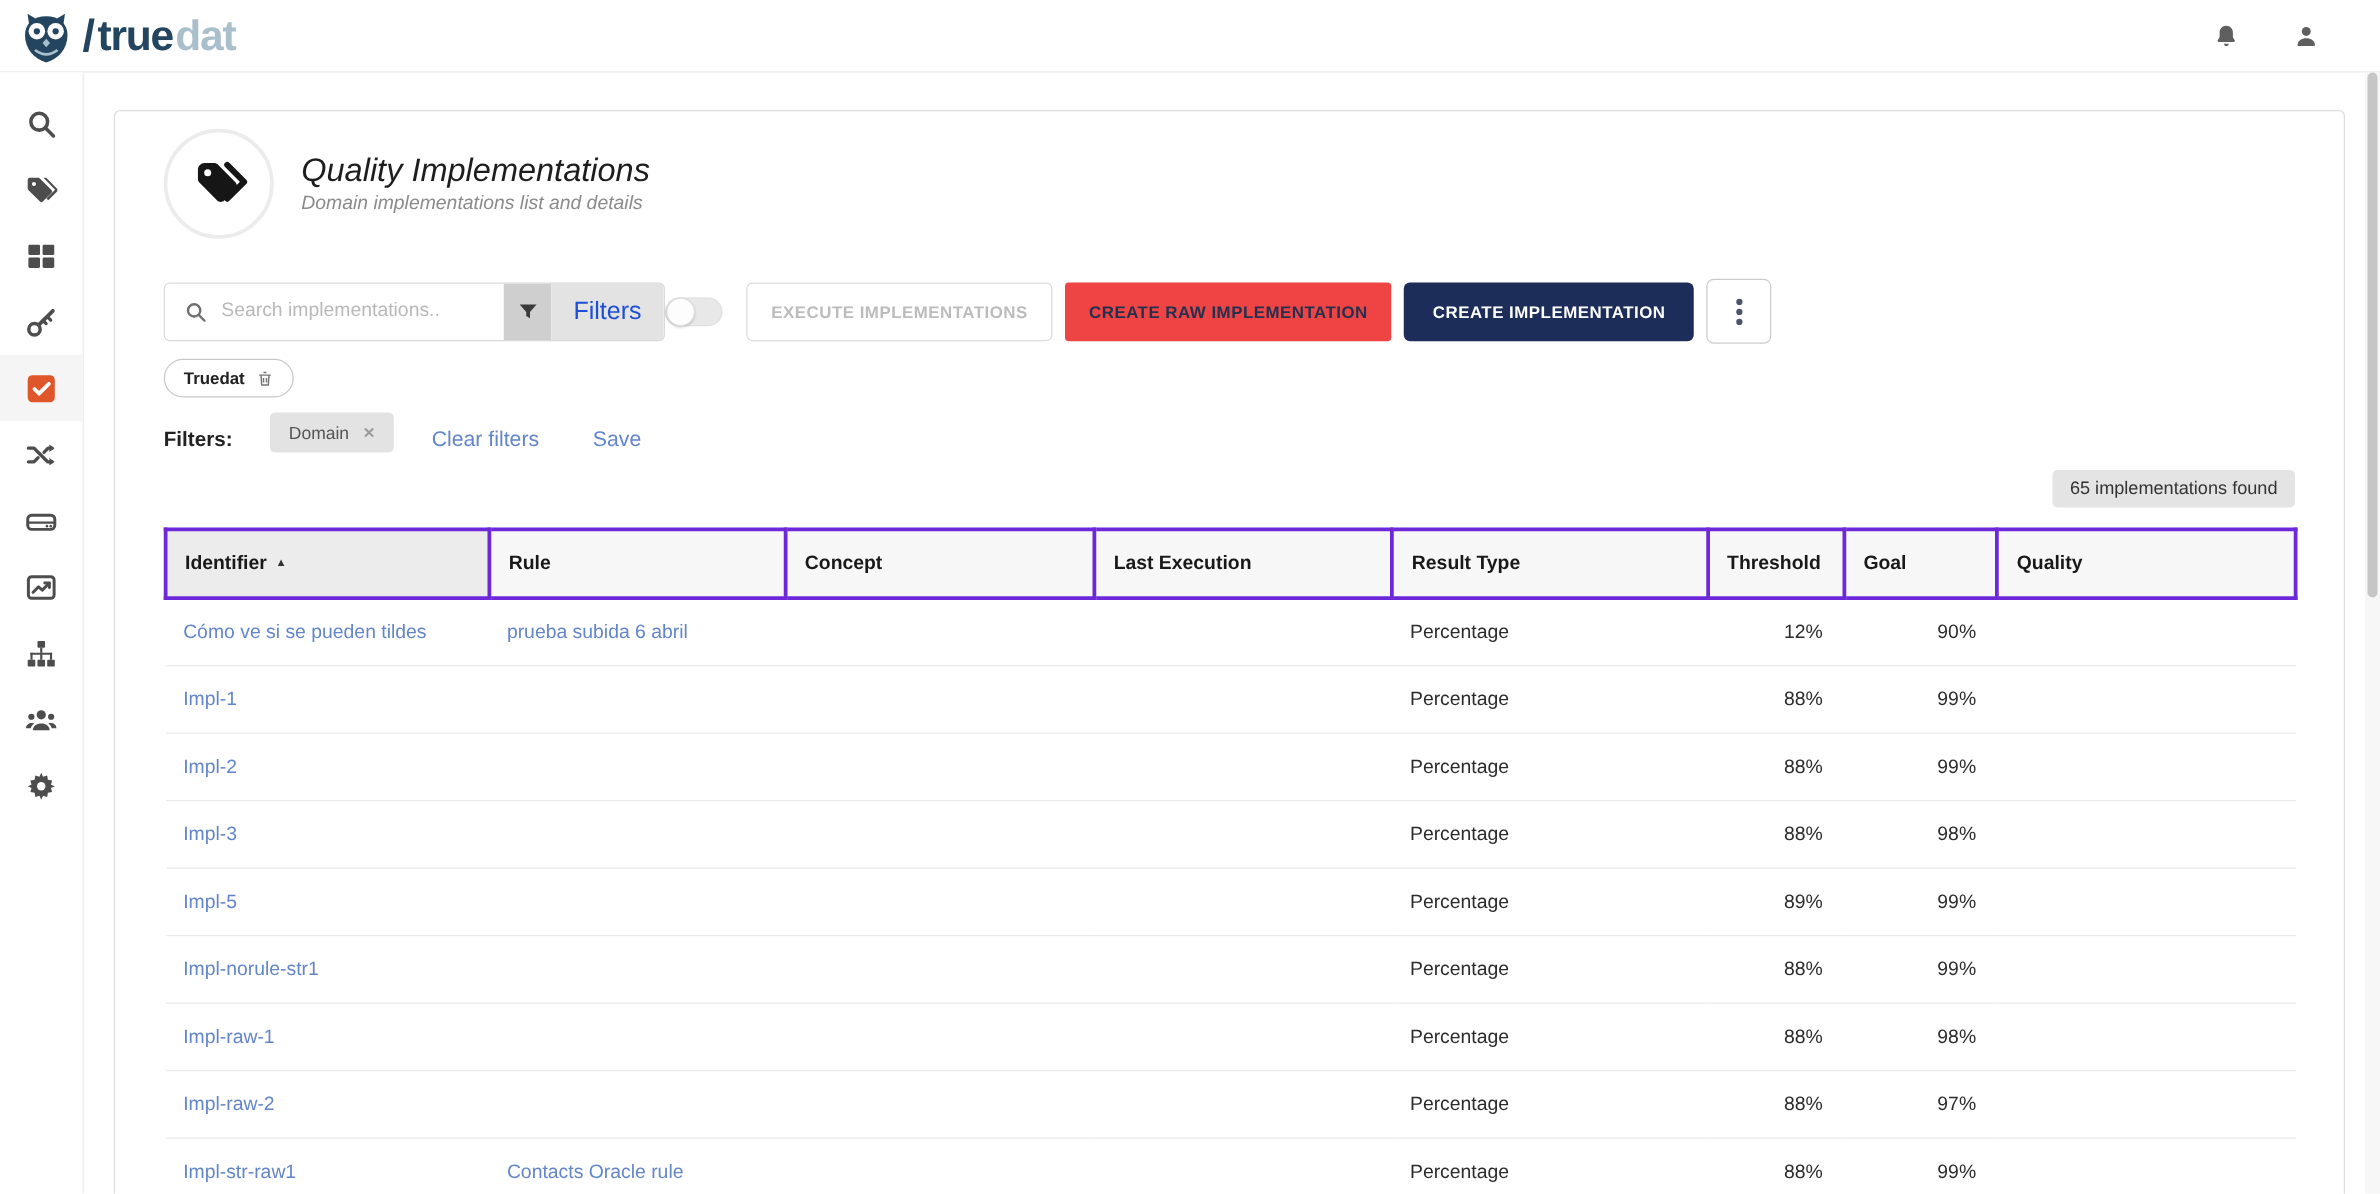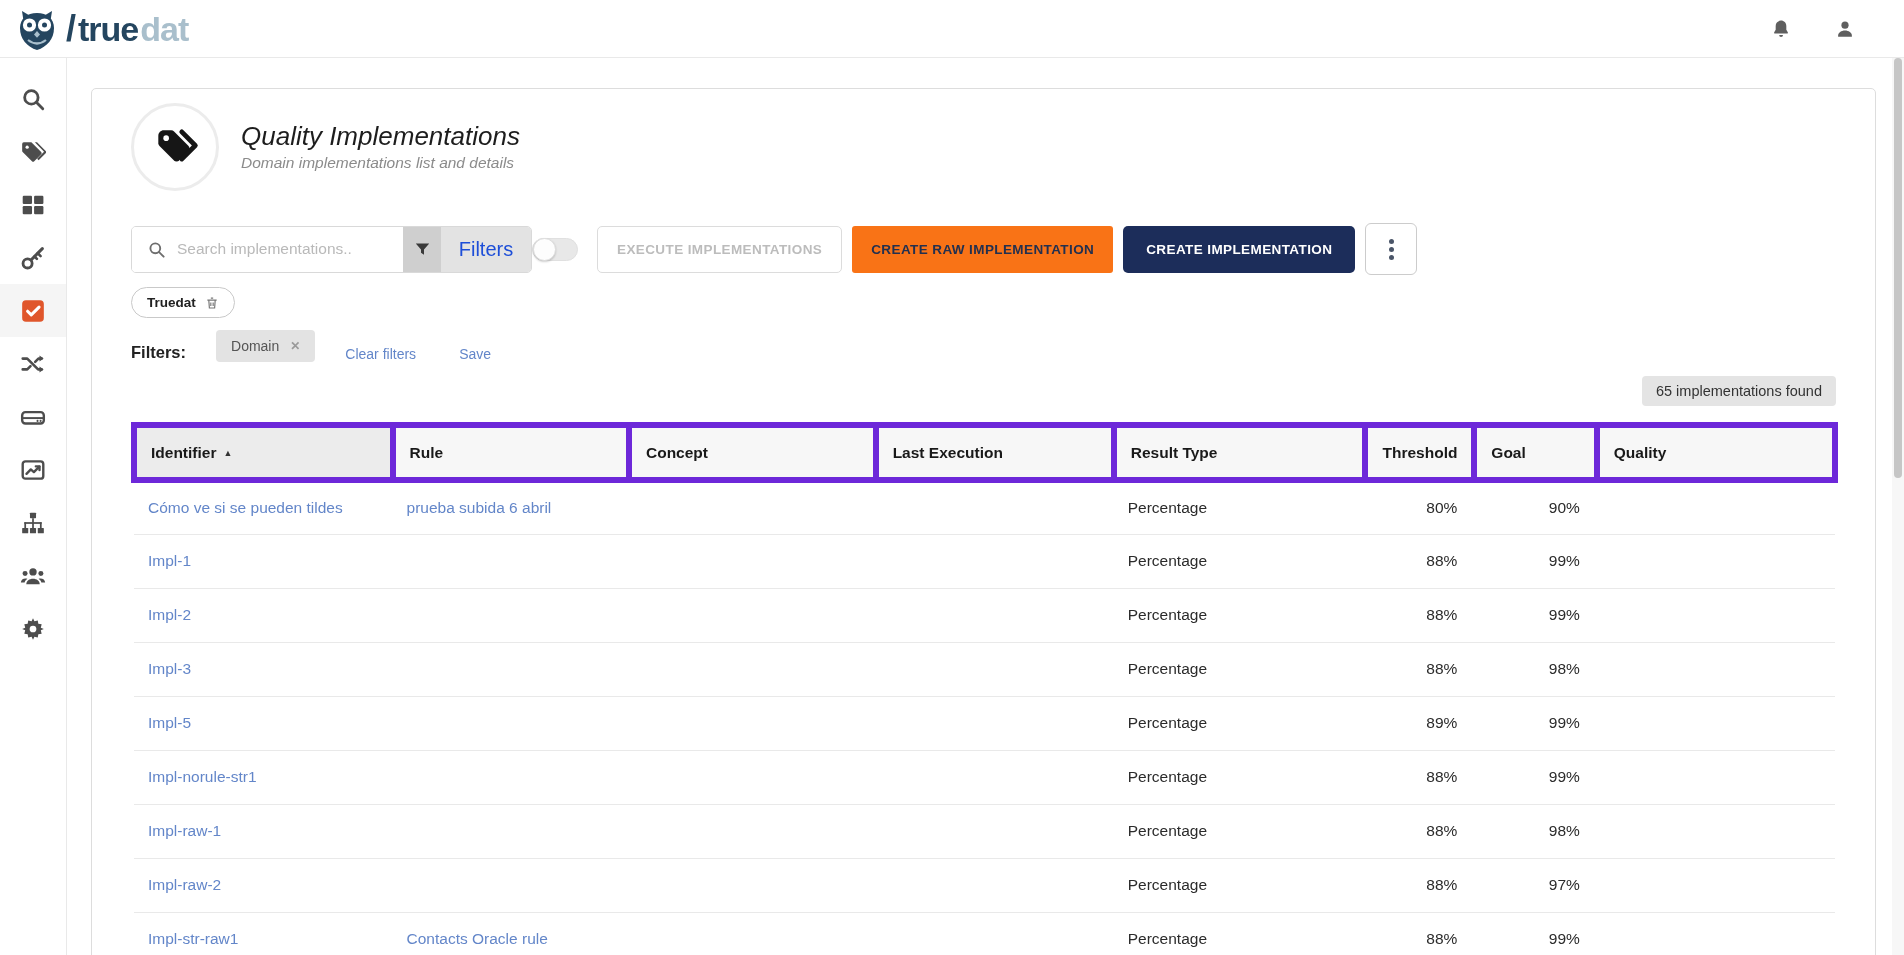--- a/index.html
+++ b/index.html
@@ -54,46 +54,46 @@
     cursor:pointer; font-family:"Liberation Sans", sans-serif; }
 
   .actions { display:flex; align-items:center; gap:10px; }
   .toggle { width:46px; height:23px; border-radius:12px; background:#e8e8e8; border:1px solid #e0e0e0;
     position:relative; cursor:pointer; margin-right:9px; }
   .toggle-knob { position:absolute; left:0; top:-1px; width:23px; height:23px; border-radius:50%;
     background:#fdfdfd; border:1px solid #ddd; box-shadow:0 1px 2px rgba(0,0,0,.18); }
   .btn { height:47px; border-radius:5px; font-size:13.5px; font-weight:700; letter-spacing:.4px;
     font-family:"Liberation Sans", sans-serif; cursor:pointer; }
   .btn-execute { background:#fff; border:1px solid #dcdcdc; color:#bcbcbc; padding:0 19px; font-weight:600; }
-  .btn-create-raw { background:#f97316; border:none; color:#23304f; padding:0 19px; border-radius:3px; }
+  .btn-create-raw { background:#ef4444; border:none; color:#23304f; padding:0 19px; border-radius:3px; }
   .btn-create { background:#1c2d5a; border:none; color:#fff; padding:0 23px; }
   .kebab-btn { width:52px; height:52px; background:#fff; border:1px solid #ccc; border-radius:6px;
     display:flex; flex-direction:column; align-items:center; justify-content:center; gap:3px; cursor:pointer; }
   .kebab-btn .dot { width:5px; height:5px; border-radius:50%; background:#4a5568; }
 
   
   .chip-row { margin-top:12px; }
   .pill-chip { display:inline-flex; align-items:center; gap:9px; height:31px; padding:0 15px;
     border:1px solid #c9c9c9; border-radius:16px; font-size:13.5px; font-weight:700; color:#222;
     cursor:pointer; background:#fff; }
   .pill-chip svg { width:14px; height:14px; color:#767676; }
   .filters-row { margin-top:12px; display:flex; align-items:flex-end; gap:30px; }
   .filters-label { font-size:16.5px; font-weight:700; color:#222; }
   .filter-tag { display:inline-flex; align-items:center; gap:11px; height:32px; padding:0 15px;
     background:#e3e3e3; border-radius:4px; font-size:14px; color:#555; cursor:pointer; }
   .filter-tag .x { color:#9a9a9a; font-size:12px; font-weight:700; }
-  .link { font-size:14px; color:#6386c9; cursor:pointer; text-decoration:none; }
+  .link { font-size:17px; color:#6386c9; cursor:pointer; text-decoration:none; }
   .save-link { margin-left:13px; }
 
   .count-row { margin-top:14px; display:flex; justify-content:flex-end; }
   .count-badge { background:#e4e4e4; border-radius:4px; padding:7px 14px; font-size:14.5px; color:#333; }
 
   
   table { margin-top:16px; width:1707px; border-collapse:collapse; table-layout:fixed; }
-  th { height:55px; background:#f7f7f7; border:6px solid #6d28d9; text-align:left;
+  th { height:55px; background:#f7f7f7; border:3px solid #6d28d9; text-align:left;
     padding:0 14px; font-size:15.5px; font-weight:700; color:#191919; cursor:pointer; }
   th.sorted { background:#ececec; }
   .sort-arrow { font-size:9px; color:#333; margin-left:7px; vertical-align:2px; }
   td { height:54px; border-bottom:1px solid #e9e9e9; padding:0 14px; font-size:15.5px; color:#2b2b2b;
     overflow:hidden; white-space:nowrap; }
   td.num { text-align:right; padding-right:17px; }
   td a { color:#6386c9; text-decoration:none; cursor:pointer; }
 
   
   .scrollbar-track { position:absolute; top:58px; right:0; width:12px; height:897px; background:#f7f7f7; }
@@ -322,21 +322,21 @@
               <th>Quality</th>
             </tr>
           </thead>
           <tbody>
             <tr>
               <td><a>Cómo ve si se pueden tildes</a></td>
               <td><a>prueba subida 6 abril</a></td>
               <td></td>
               <td></td>
               <td>Percentage</td>
-              <td class="num">80%</td>
+              <td class="num">12%</td>
               <td class="num">90%</td>
               <td></td>
             </tr>
             <tr>
               <td><a>Impl-1</a></td>
               <td><a></a></td>
               <td></td>
               <td></td>
               <td>Percentage</td>
               <td class="num">88%</td>

